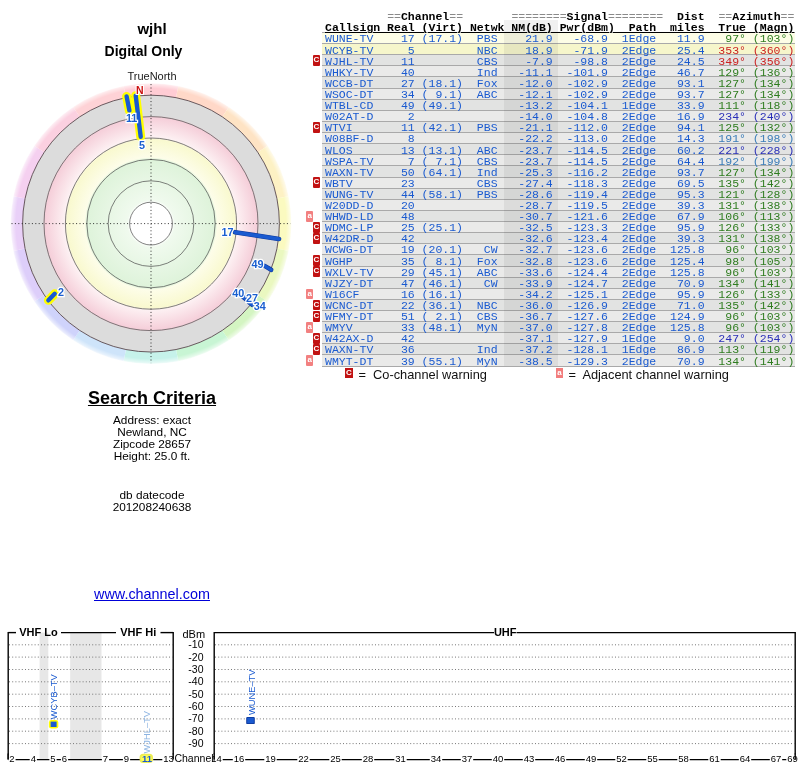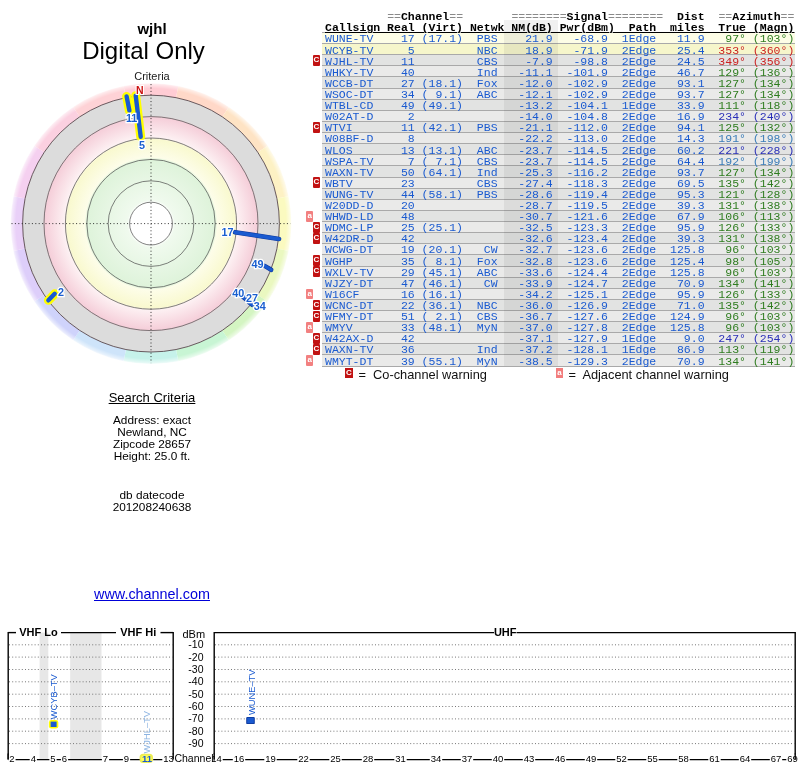--- a/index.html
+++ b/index.html
@@ -241,17 +241,17 @@
 <div class="mk" style="left:313px;top:310.80px;background:#c11212">C</div>
 <div class="mk" style="left:306.3px;top:321.92px;background:#f28080">a</div>
 <div class="mk" style="left:313px;top:333.04px;background:#c11212">C</div>
 <div class="mk" style="left:313px;top:344.16px;background:#c11212">C</div>
 <div class="mk" style="left:306.3px;top:355.28px;background:#f28080">a</div>
 <div style="position:absolute;left:345.3px;top:367.8px;width:7.4px;height:10.2px;background:#c11212;color:#fff;font:bold 8px 'Liberation Sans',sans-serif;text-align:center;line-height:10.4px">C</div>
 <div style="position:absolute;left:358.5px;top:367.3px;font:12.8px 'Liberation Sans',sans-serif;color:#111">=&nbsp; Co-channel warning</div>
 <div style="position:absolute;left:555.8px;top:367.8px;width:7.4px;height:10.2px;background:#f27d7d;color:#fff;font:bold 8px 'Liberation Sans',sans-serif;text-align:center;line-height:10.4px">a</div>
 <div style="position:absolute;left:568.5px;top:367.3px;font:12.8px 'Liberation Sans',sans-serif;color:#111">=&nbsp; Adjacent channel warning</div>
 <div class="ct" style="top:23.1px;font-size:15px;font-weight:bold">wjhl</div>
-<div class="ct" style="left:55.5px;top:45.1px;font-size:24px;font-weight:normal">Digital Only</div>
-<div class="ct" style="top:69.8px;font-size:11px;color:#1a1a1a">Criteria</div>
-<div class="ct" style="top:391.5px;font-size:13px;font-weight:normal"><u>Search Criteria</u></div>
+<div class="ct" style="left:55.5px;top:45.1px;font-size:14px;font-weight:bold">Digital Only</div>
+<div class="ct" style="top:69.8px;font-size:11px;color:#1a1a1a">TrueNorth</div>
+<div class="ct" style="top:391.5px;font-size:18px;font-weight:bold"><u>Search Criteria</u></div>
 <div class="ct" style="top:413.5px;font-size:11.8px">Address: exact<br>Newland, NC<br>Zipcode 28657<br>Height: 25.0 ft.</div>
 <div class="ct" style="top:488.5px;font-size:11.8px">db datecode<br>201208240638</div>
 <div class="ct" style="top:587.9px;font-size:14.4px;color:#0000d8"><u>www.channel.com</u></div>
 </body></html>

